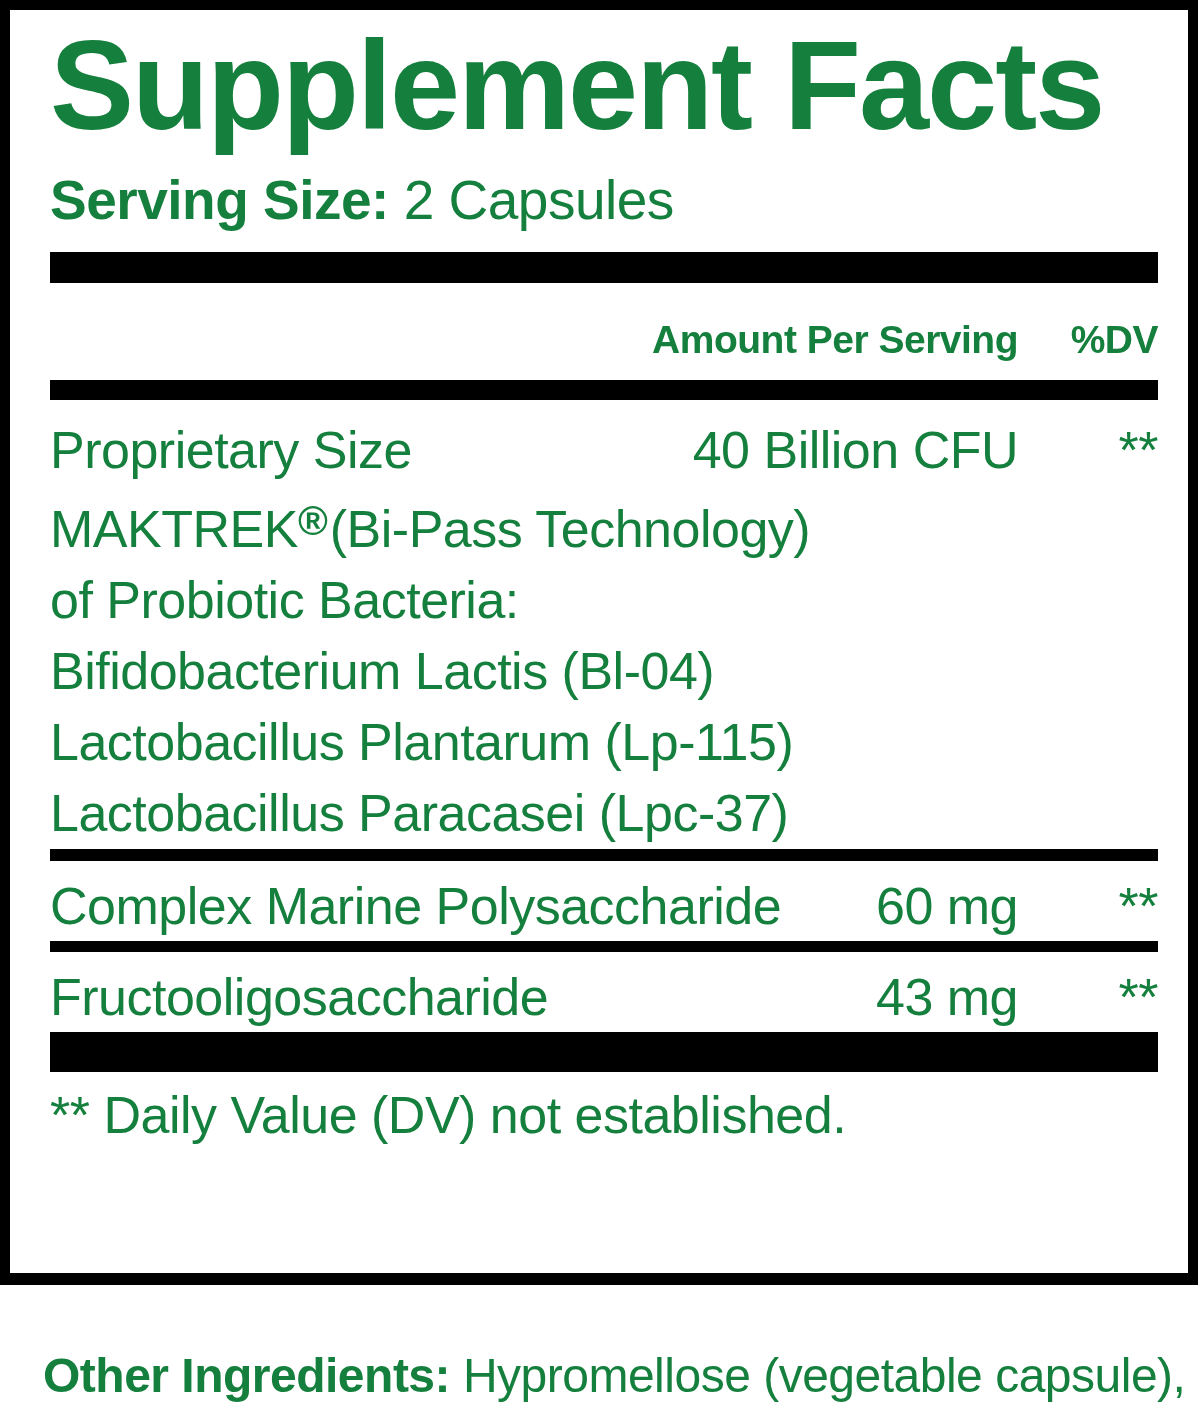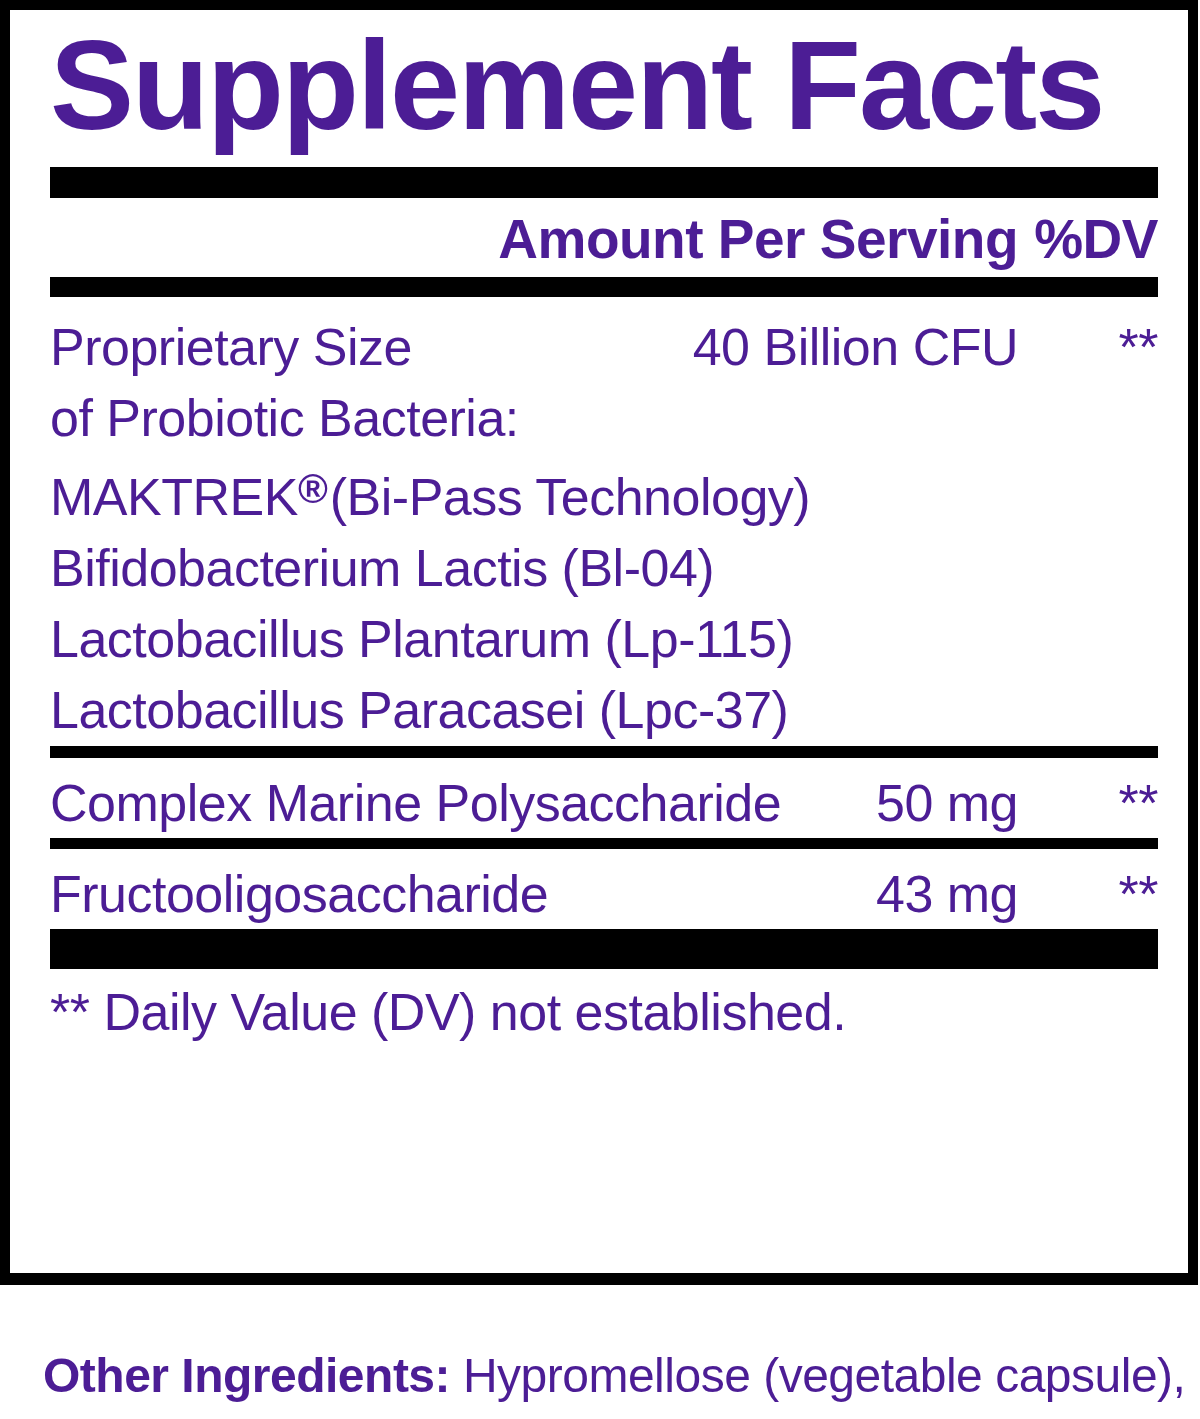--- a/index.html
+++ b/index.html
@@ -1,40 +1,40 @@
 <!DOCTYPE html>
 <html><head>
 <meta charset="utf-8">
 <style>
   html,body { margin:0; padding:0; background:#fff; }
   .page {
     position:relative; width:1200px; height:1419px;
-    background:#fff; color:#4c1d95; overflow:hidden;
+    background:#fff; color:#15803d; overflow:hidden;
     font-family:"Liberation Sans", sans-serif;
     -webkit-font-smoothing:antialiased;
   }
   .label-box {
     position:absolute; left:0; top:0; width:1198px; height:1285px;
     box-sizing:border-box; background:#fff;
     border:10px solid #000; border-bottom-width:12px;
     padding:0 30px 0 40px;
   }
   .title {
     margin:10px 0 0 0;
     font-size:126px; font-weight:bold; letter-spacing:-2px;
     line-height:1.04; white-space:nowrap;
   }
   .serving-block { margin-top:14px; font-size:55px; line-height:71px; letter-spacing:-0.5px; }
   .serving-line b { letter-spacing:-0.5px; }
   .bar { background:#000; }
   .bar-thick-top { height:31px; margin-top:16px; }
   .head-row {
     display:grid; grid-template-columns:1fr auto 140px;
-    align-items:end; height:79px; box-sizing:border-box; padding-bottom:6px;
-    font-weight:bold; font-size:55px; letter-spacing:-0.5px;
+    align-items:end; height:97px; box-sizing:border-box; padding-bottom:18px;
+    font-weight:bold; font-size:39px; letter-spacing:-0.5px;
   }
   .head-amount { text-align:right; }
   .head-dv { text-align:right; }
   .bar-under-head { height:20px; }
   .row { font-size:52px; line-height:71px; letter-spacing:-0.5px; }
   .row-grid { display:grid; grid-template-columns:1fr auto 140px; }
   .cell-amount { text-align:right; white-space:nowrap; }
   .cell-dv { text-align:right; }
   .row-blend { padding-top:15px; }
   .row-single { line-height:62px; padding-top:14px; padding-bottom:4px; }
@@ -54,50 +54,51 @@
 </head>
 <body>
 
 <div class="page">
 
   <div class="label-box">
 
     <h1 class="title">Supplement Facts</h1>
 
     <div class="serving-block">
+      <div class="serving-line"><b>Serving Size:</b><span> 2 Capsules</span></div>
     </div>
 
     <div class="bar bar-thick-top"></div>
 
     <div class="head-row">
       <div></div>
       <div class="head-amount">Amount Per Serving</div>
       <div class="head-dv">%DV</div>
     </div>
 
     <div class="bar bar-under-head"></div>
 
     <div class="row row-blend">
       <div class="row-grid">
         <div>Proprietary Size</div>
         <div class="cell-amount">40 Billion CFU</div>
         <div class="cell-dv">**</div>
       </div>
+      <div><span>MAKTREK</span><span class="regmark">®</span><span>(Bi-Pass Technology)</span></div>
       <div>of Probiotic Bacteria:</div>
-      <div><span>MAKTREK</span><span class="regmark">®</span><span>(Bi-Pass Technology)</span></div>
       <div>Bifidobacterium Lactis (Bl-04)</div>
       <div>Lactobacillus Plantarum (Lp-115)</div>
       <div>Lactobacillus Paracasei (Lpc-37)</div>
     </div>
 
     <div class="divider"></div>
 
     <div class="row row-single row-grid">
       <div>Complex Marine Polysaccharide</div>
-      <div class="cell-amount">50 mg</div>
+      <div class="cell-amount">60 mg</div>
       <div class="cell-dv">**</div>
     </div>
 
     <div class="divider-2"></div>
 
     <div class="row row-single row-grid">
       <div>Fructooligosaccharide</div>
       <div class="cell-amount">43 mg</div>
       <div class="cell-dv">**</div>
     </div>

